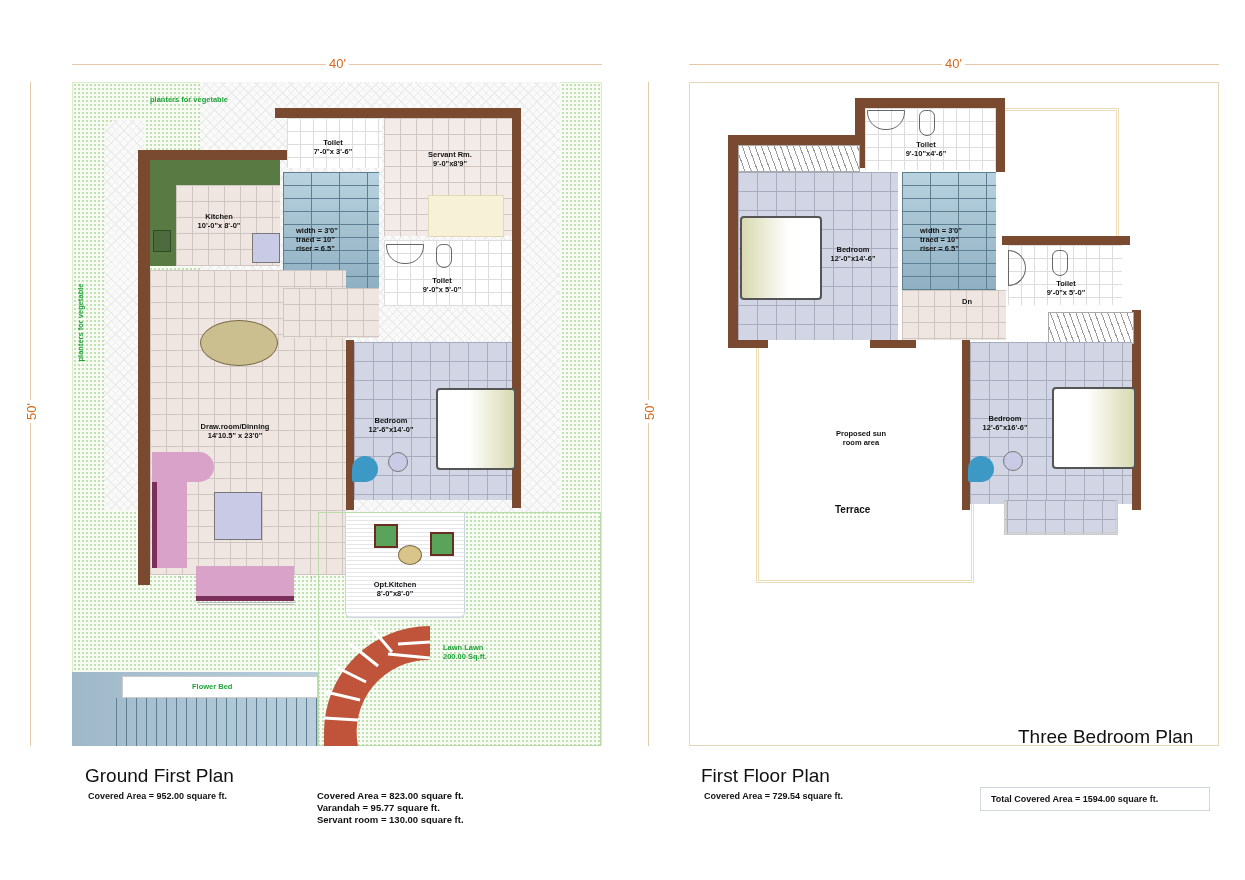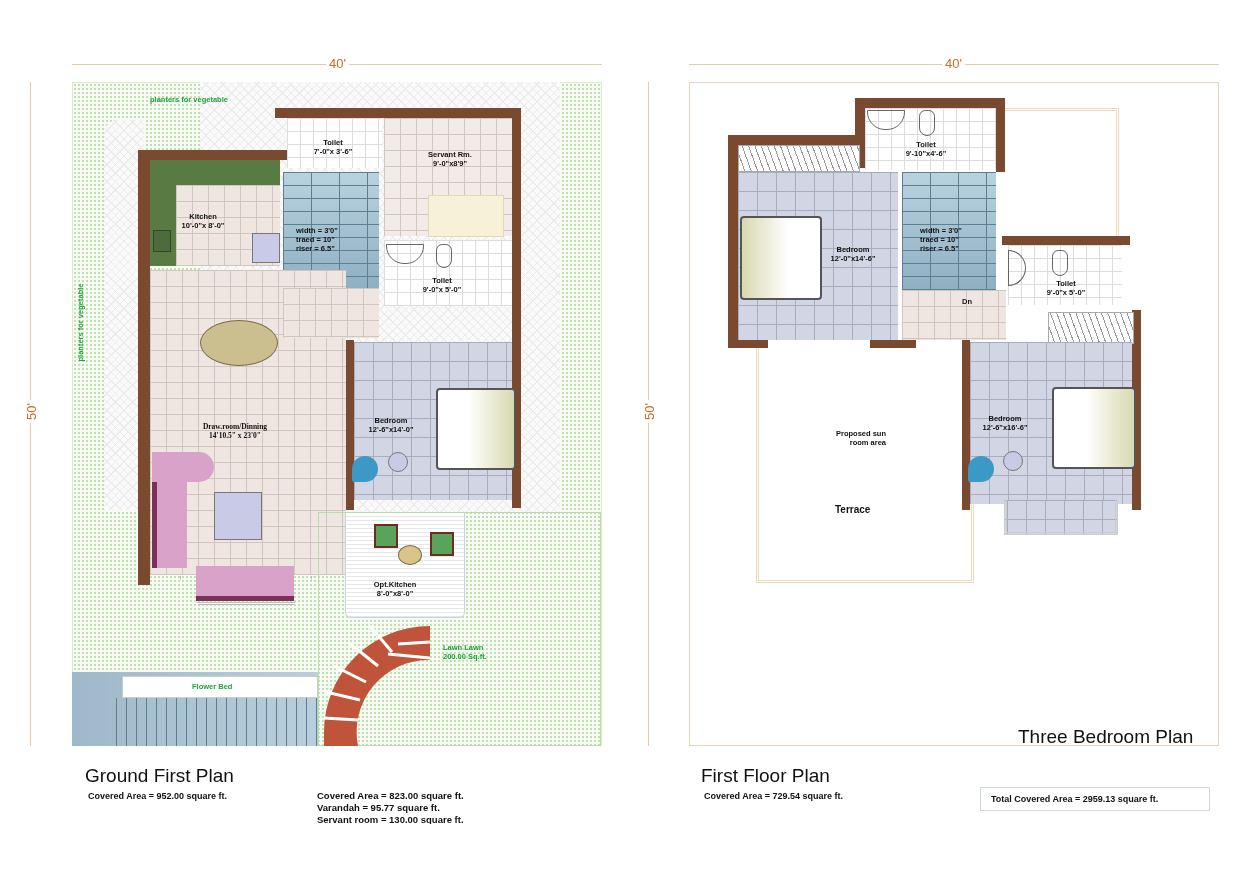--- a/index.html
+++ b/index.html
@@ -40,21 +40,21 @@
 
   <div class="abs wall" style="left:138px;top:150px;width:12px;height:435px;"></div>
   <div class="abs wall" style="left:138px;top:150px;width:150px;height:10px;"></div>
   <div class="abs wall" style="left:275px;top:108px;width:240px;height:10px;"></div>
   <div class="abs wall" style="left:512px;top:108px;width:9px;height:400px;"></div>
 
   <div class="abs" style="left:150px;top:160px;width:130px;height:106px;background:#5a7a44;"></div>
   <div class="abs tile tile-beige" style="left:176px;top:185px;width:104px;height:81px;"></div>
   <div class="abs" style="left:153px;top:230px;width:16px;height:20px;border:1px solid #2f4a25;background:#4d6b3c;"></div>
   <div class="abs" style="left:252px;top:233px;width:26px;height:28px;background:#c9cbe6;border:1px solid #777;"></div>
-  <div class="abs lbl" style="left:168px;top:212px;width:70px;">
+  <div class="abs lbl" style="left:184px;top:212px;width:70px;">
     <div>Kitchen</div>
     <div>10'-0"x 8'-0"</div>
   </div>
 
   <div class="abs tile-white" style="left:287px;top:118px;width:95px;height:50px;"></div>
   <div class="abs lbl" style="left:298px;top:138px;width:70px;">
     <div>Toilet</div>
     <div>7'-0"x 3'-6"</div>
   </div>
 
@@ -77,21 +77,21 @@
   <div class="abs" style="left:386px;top:244px;width:36px;height:18px;border:1px solid #666;border-radius:0 0 18px 18px;"></div>
   <div class="abs" style="left:436px;top:244px;width:14px;height:22px;border:1px solid #666;border-radius:7px 7px 9px 9px;"></div>
   <div class="abs lbl" style="left:412px;top:276px;width:60px;">
     <div>Toilet</div>
     <div>9'-0"x 5'-0"</div>
   </div>
 
   <div class="abs tile tile-beige" style="left:150px;top:270px;width:196px;height:305px;"></div>
   <div class="abs tile tile-beige" style="left:283px;top:288px;width:96px;height:50px;"></div>
   <div class="abs" style="left:200px;top:320px;width:76px;height:44px;border-radius:50%;background:#cbbf8f;border:1px solid #7a6d48;"></div>
-  <div class="abs lbl" style="left:185px;top:422px;width:100px;font-family:Liberation Serif, serif;">
+  <div class="abs lbl" style="left:185px;top:422px;width:100px;">
     <div>Draw.room/Dinning</div>
     <div>14'10.5" x 23'0"</div>
   </div>
   <div class="abs" style="left:152px;top:452px;width:30px;height:116px;background:#d9a3c9;border-left:5px solid #7d2f5c;"></div>
   <div class="abs" style="left:152px;top:452px;width:62px;height:30px;background:#d9a3c9;border-radius:0 16px 16px 0;"></div>
   <div class="abs" style="left:196px;top:566px;width:98px;height:30px;background:#d9a3c9;border-bottom:5px solid #7d2f5c;"></div>
   <div class="abs" style="left:214px;top:492px;width:46px;height:46px;background:#c9cbe6;border:1px solid #777;"></div>
   <div class="abs" style="left:178px;top:576px;width:130px;height:26px;border:3px double #bbb;border-top:none;clip-path:polygon(0 0,100% 0,85% 100%,15% 100%);"></div>
 
   <div class="abs wall" style="left:346px;top:340px;width:8px;height:170px;"></div>
@@ -201,26 +201,26 @@
   <div class="abs tile-blue" style="left:970px;top:342px;width:162px;height:162px;"></div>
   <div class="abs tile-blue" style="left:1004px;top:500px;width:108px;height:32px;border:3px double #ccc;border-top:none;"></div>
   <div class="abs" style="left:1052px;top:387px;width:80px;height:78px;background:linear-gradient(90deg,#fff 40%,#d8d9b0);border:2px solid #555;border-radius:4px;"></div>
   <div class="abs" style="left:968px;top:456px;width:26px;height:26px;background:#3c98c4;border-radius:50% 50% 50% 10%;"></div>
   <div class="abs" style="left:1003px;top:451px;width:18px;height:18px;border-radius:50%;background:#c9cbe6;border:1px solid #777;"></div>
   <div class="abs lbl" style="left:970px;top:414px;width:70px;">
     <div>Bedroom</div>
     <div>12'-6"x16'-6"</div>
   </div>
 
-  <div class="abs lbl" style="left:836px;top:429px;text-align:right;font-weight:bold;">
+  <div class="abs lbl" style="left:836px;top:429px;text-align:center;font-weight:bold;">
     <div>Proposed sun</div>
     <div>room area</div>
   </div>
   <div class="abs" style="left:835px;top:504px;font-size:10px;font-weight:bold;">Terrace</div>
 
   <div class="abs title-lg" style="left:701px;top:765px;">First Floor Plan</div>
   <div class="abs sub" style="left:704px;top:791px;font-size:9px;">Covered Area = 729.54 square ft.</div>
 </div>
 
 <div class="abs title-lg" style="left:1018px;top:726px;">Three Bedroom Plan</div>
 <div class="abs" style="left:980px;top:787px;width:230px;height:24px;border:1px solid #cfd8e0;box-sizing:border-box;padding:6px 0 0 10px;">
-  <div class="sub" style="font-size:9px;">Total Covered Area = 2959.13 square ft.</div>
+  <div class="sub" style="font-size:9px;">Total Covered Area = 1594.00 square ft.</div>
 </div>
 
 </body></html>

